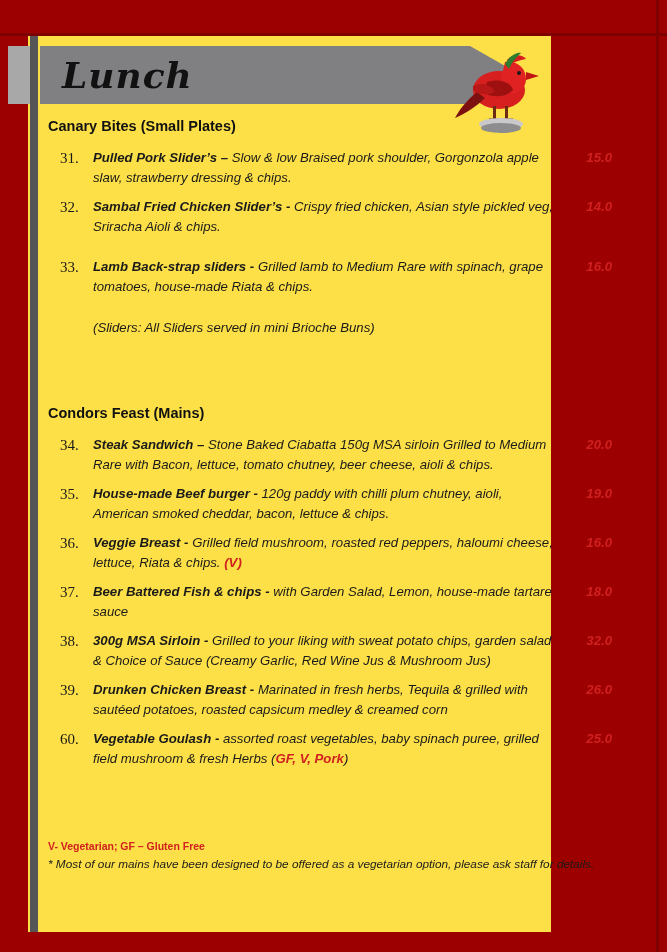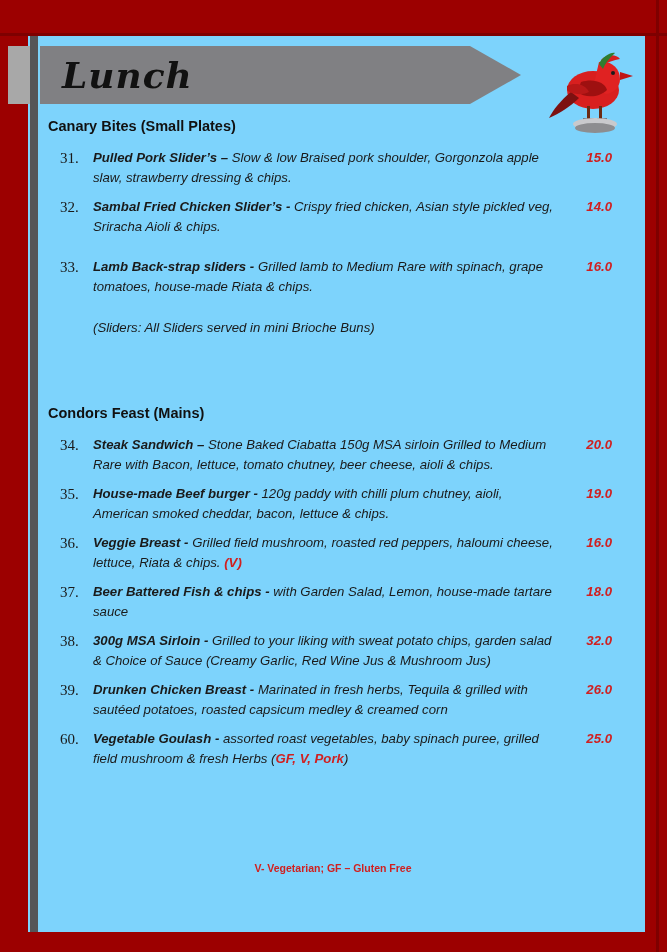--- a/index.html
+++ b/index.html
@@ -27,23 +27,23 @@
     right: 8px; top: 0;
     width: 3px; height: 952px;
     background: #7e0000;
   }
 
   
   .page {
     position: absolute;
     left: 28px;
     top: 36px;
-    width: 617px;
+    width: 523px;
     height: 896px;
-    background: #7dd3fc;
+    background: #fde047;
   }
 
   
   .left-bar {
     position: absolute;
     left: 2px;
     top: 0;
     width: 8px;
     height: 896px;
     background: #555558;
@@ -175,23 +175,22 @@
     padding-top: 12px;
   }
   tr.spaced td {
     padding-top: 11px;
   }
 
   
   .footer {
     position: absolute;
     left: 20px;
-    top: 826px;
+    top: 804px;
     width: 570px;
-    text-align: center;
   }
   .footer-key {
     font-family: "Liberation Sans", sans-serif;
     font-weight: 700;
     font-size: 10.5px;
     color: #d02020;
     margin-bottom: 5px;
   }
   .footer-note {
     font-family: "Liberation Sans", sans-serif;
@@ -304,15 +303,16 @@
           <td class="price">25.0</td>
         </tr>
       </tbody>
         </table>
     </div>
 
   </div>
 
   <div class="footer">
     <div class="footer-key">V- Vegetarian; GF – Gluten Free</div>
+    <div class="footer-note">* Most of our mains have been designed to be offered as a vegetarian option, please ask staff for details.</div>
   </div>
 
 </div>
 
 </body></html>

